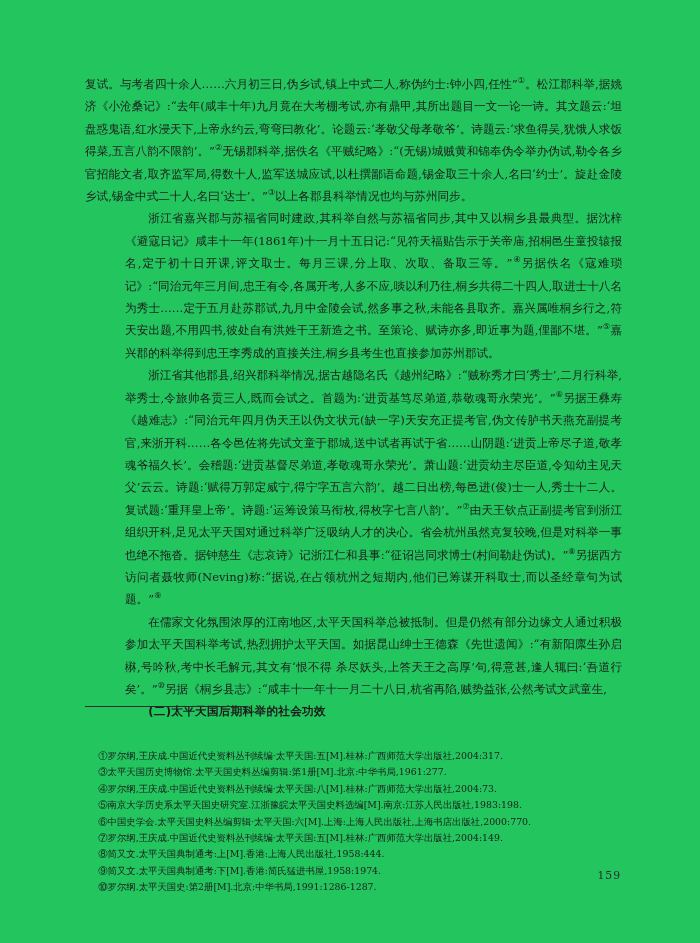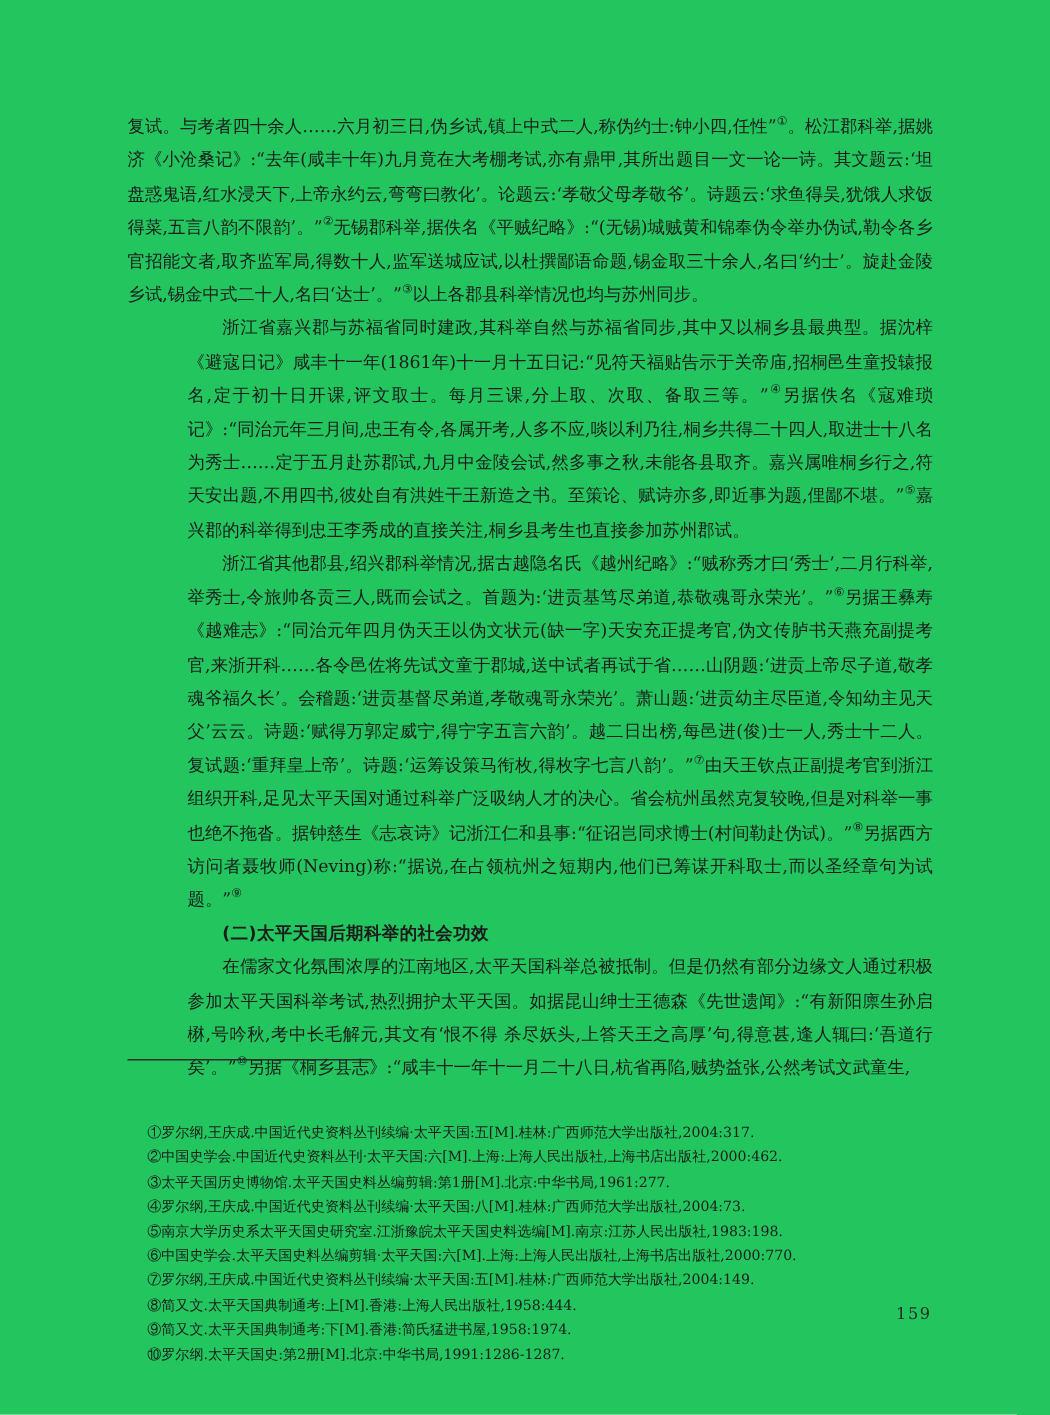--- a/index.html
+++ b/index.html
@@ -85,27 +85,26 @@
   }
 </style>
 </head>
 <body>
 
 <div class="page">
   <div class="text-body">
       <p class="para">复试。与考者四十余人……六月初三日,伪乡试,镇上中式二人,称伪约士:钟小四,任性”<sup>①</sup>。松江郡科举,据姚济《小沧桑记》:“去年(咸丰十年)九月竟在大考棚考试,亦有鼎甲,其所出题目一文一论一诗。其文题云:‘坦盘惑鬼语,红水浸天下,上帝永约云,弯弯曰教化’。论题云:‘孝敬父母孝敬爷’。诗题云:‘求鱼得吴,犹饿人求饭得菜,五言八韵不限韵’。”<sup>②</sup>无锡郡科举,据佚名《平贼纪略》:“(无锡)城贼黄和锦奉伪令举办伪试,勒令各乡官招能文者,取齐监军局,得数十人,监军送城应试,以杜撰鄙语命题,锡金取三十余人,名曰‘约士’。旋赴金陵乡试,锡金中式二十人,名曰‘达士’。”<sup>③</sup>以上各郡县科举情况也均与苏州同步。</p>
       <p class="para indent">浙江省嘉兴郡与苏福省同时建政,其科举自然与苏福省同步,其中又以桐乡县最典型。据沈梓《避寇日记》咸丰十一年(1861年)十一月十五日记:“见符天福贴告示于关帝庙,招桐邑生童投辕报名,定于初十日开课,评文取士。每月三课,分上取、次取、备取三等。”<sup>④</sup>另据佚名《寇难琐记》:“同治元年三月间,忠王有令,各属开考,人多不应,啖以利乃往,桐乡共得二十四人,取进士十八名为秀士……定于五月赴苏郡试,九月中金陵会试,然多事之秋,未能各县取齐。嘉兴属唯桐乡行之,符天安出题,不用四书,彼处自有洪姓干王新造之书。至策论、赋诗亦多,即近事为题,俚鄙不堪。”<sup>⑤</sup>嘉兴郡的科举得到忠王李秀成的直接关注,桐乡县考生也直接参加苏州郡试。</p>
       <p class="para indent">浙江省其他郡县,绍兴郡科举情况,据古越隐名氏《越州纪略》:“贼称秀才曰‘秀士’,二月行科举,举秀士,令旅帅各贡三人,既而会试之。首题为:‘进贡基笃尽弟道,恭敬魂哥永荣光’。”<sup>⑥</sup>另据王彝寿《越难志》:“同治元年四月伪天王以伪文状元(缺一字)天安充正提考官,伪文传胪书天燕充副提考官,来浙开科……各令邑佐将先试文童于郡城,送中试者再试于省……山阴题:‘进贡上帝尽子道,敬孝魂爷福久长’。会稽题:‘进贡基督尽弟道,孝敬魂哥永荣光’。萧山题:‘进贡幼主尽臣道,令知幼主见天父’云云。诗题:‘赋得万郭定威宁,得宁字五言六韵’。越二日出榜,每邑进(俊)士一人,秀士十二人。复试题:‘重拜皇上帝’。诗题:‘运筹设策马衔枚,得枚字七言八韵’。”<sup>⑦</sup>由天王钦点正副提考官到浙江组织开科,足见太平天国对通过科举广泛吸纳人才的决心。省会杭州虽然克复较晚,但是对科举一事也绝不拖沓。据钟慈生《志哀诗》记浙江仁和县事:“征诏岂同求博士(村间勒赴伪试)。”<sup>⑧</sup>另据西方访问者聂牧师(Neving)称:“据说,在占领杭州之短期内,他们已筹谋开科取士,而以圣经章句为试题。”<sup>⑨</sup></p>
+      <p class="para indent">在儒家文化氛围浓厚的江南地区,太平天国科举总被抵制。但是仍然有部分边缘文人通过积极参加太平天国科举考试,热烈拥护太平天国。如据昆山绅士王德森《先世遗闻》:“有新阳廪生孙启楙,号吟秋,考中长毛解元,其文有‘恨不得 杀尽妖头,上答天王之高厚’句,得意甚,逢人辄曰:‘吾道行矣’。”<sup>⑩</sup>另据《桐乡县志》:“咸丰十一年十一月二十八日,杭省再陷,贼势益张,公然考试文武童生,</p>
       <p class="para indent heading">(二)太平天国后期科举的社会功效</p>
-      <p class="para indent">在儒家文化氛围浓厚的江南地区,太平天国科举总被抵制。但是仍然有部分边缘文人通过积极参加太平天国科举考试,热烈拥护太平天国。如据昆山绅士王德森《先世遗闻》:“有新阳廪生孙启楙,号吟秋,考中长毛解元,其文有‘恨不得 杀尽妖头,上答天王之高厚’句,得意甚,逢人辄曰:‘吾道行矣’。”<sup>⑩</sup>另据《桐乡县志》:“咸丰十一年十一月二十八日,杭省再陷,贼势益张,公然考试文武童生,</p>
     </div>
   <div class="footnote-rule"></div>
   <div class="footnotes">
       <p class="fn">①罗尔纲,王庆成.中国近代史资料丛刊续编·太平天国:五[M].桂林:广西师范大学出版社,2004:317.</p>
-      <p class="fn">②中国史学会.中国近代史资料丛刊·太平天国:六[M].上海:上海人民出版社,上海书店出版社,2000:462.</p>
       <p class="fn">③太平天国历史博物馆.太平天国史料丛编剪辑:第1册[M].北京:中华书局,1961:277.</p>
       <p class="fn">④罗尔纲,王庆成.中国近代史资料丛刊续编·太平天国:八[M].桂林:广西师范大学出版社,2004:73.</p>
       <p class="fn">⑤南京大学历史系太平天国史研究室.江浙豫皖太平天国史料选编[M].南京:江苏人民出版社,1983:198.</p>
       <p class="fn">⑥中国史学会.太平天国史料丛编剪辑·太平天国:六[M].上海:上海人民出版社,上海书店出版社,2000:770.</p>
       <p class="fn">⑦罗尔纲,王庆成.中国近代史资料丛刊续编·太平天国:五[M].桂林:广西师范大学出版社,2004:149.</p>
       <p class="fn">⑧简又文.太平天国典制通考:上[M].香港:上海人民出版社,1958:444.</p>
       <p class="fn">⑨简又文.太平天国典制通考:下[M].香港:简氏猛进书屋,1958:1974.</p>
       <p class="fn">⑩罗尔纲.太平天国史:第2册[M].北京:中华书局,1991:1286-1287.</p>
     </div>
   <div class="page-number">159</div>

